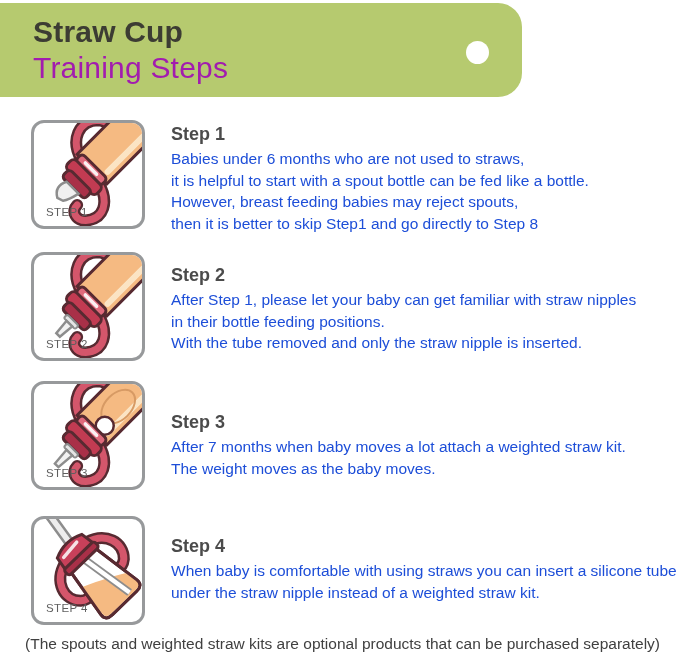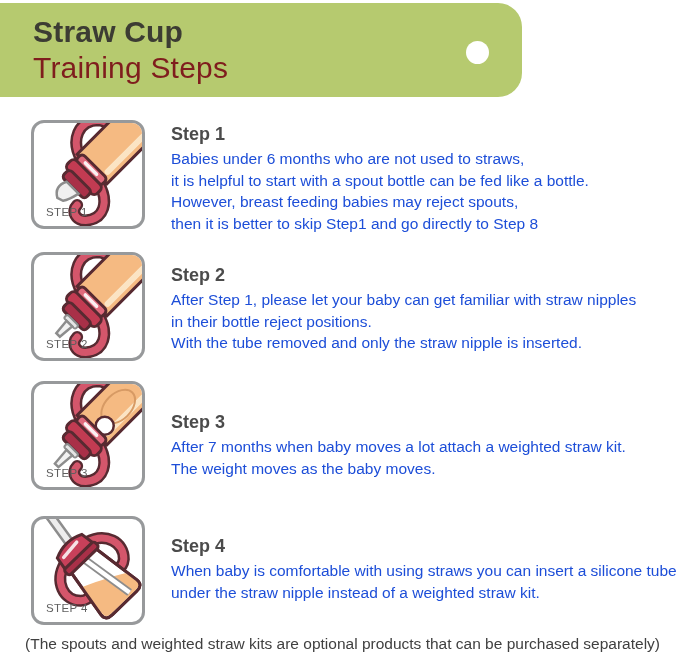--- a/index.html
+++ b/index.html
@@ -8,21 +8,21 @@
     font-family:"Liberation Sans","DejaVu Sans",sans-serif;
     padding-left:16px;
   }
   
   .banner{
     position:absolute;top:3px;left:0;width:522px;height:94px;
     background:#b6ca6f;border-radius:0 24px 24px 0;
   }
   .banner-text{position:absolute;top:11px;left:33px;}
   .banner-title{font-size:30px;line-height:36px;font-weight:700;color:#3c3c33;letter-spacing:0.2px;}
-  .banner-subtitle{font-size:30px;line-height:36px;font-weight:400;color:#7f1d1d;letter-spacing:0.2px;}
+  .banner-subtitle{font-size:30px;line-height:36px;font-weight:400;color:#a21caf;letter-spacing:0.2px;}
   .hole{
     position:absolute;left:466px;top:38px;width:23px;height:23px;border-radius:50%;background:#ffffff;
   }
   
   .stepbox{
     position:absolute;left:31px;width:108px;height:103px;
     border:3px solid #97999b;border-radius:13px;background:#ffffff;overflow:hidden;
   }
   .stepbox svg{position:absolute;top:0;left:0;width:108px;height:103px;}
   .steplabel{
@@ -94,21 +94,21 @@
         <rect x="-16" y="-1" width="32" height="11" rx="4" fill="#a93048" stroke="#572a31" stroke-width="3"></rect>
         <rect x="-8" y="10" width="16" height="5" rx="2" fill="#e6e6e6" stroke="#8d8d8d" stroke-width="2"></rect>
         <path d="M -4 15 L 4 15 L 2.5 31 L -2.5 31 Z" fill="#f2f2f2" stroke="#8d8d8d" stroke-width="2.5"></path>
       </g>
     </svg>
     <span class="steplabel">STEP 2</span>
   </div>
   <div class="steptext" style="top:264px;">
     <h2>Step 2</h2>
     <div class="line">After Step 1, please let your baby can get familiar with straw nipples</div>
-    <div class="line">in their bottle reject positions.</div>
+    <div class="line">in their bottle feeding positions.</div>
     <div class="line">With the tube removed and only the straw nipple is inserted.</div>
   </div>
 
   <div class="stepbox" style="top:381px;">
     <svg viewBox="0 0 108 103" aria-hidden="true">
       <g transform="translate(46,58) rotate(45)">
         <path d="M -14 -16 C -36 -22 -44 -42 -30 -56 C -22 -63 -12 -60 -11 -51" fill="none" stroke="#572a31" stroke-width="12" stroke-linecap="round"></path>
         <path d="M -14 -16 C -36 -22 -44 -42 -30 -56 C -22 -63 -12 -60 -11 -51" fill="none" stroke="#d4566b" stroke-width="7" stroke-linecap="round"></path>
         <path d="M 14 -12 C 36 -6 44 10 32 24 C 25 31 15 28 15 19" fill="none" stroke="#572a31" stroke-width="12" stroke-linecap="round"></path>
         <path d="M 14 -12 C 36 -6 44 10 32 24 C 25 31 15 28 15 19" fill="none" stroke="#d4566b" stroke-width="7" stroke-linecap="round"></path>

